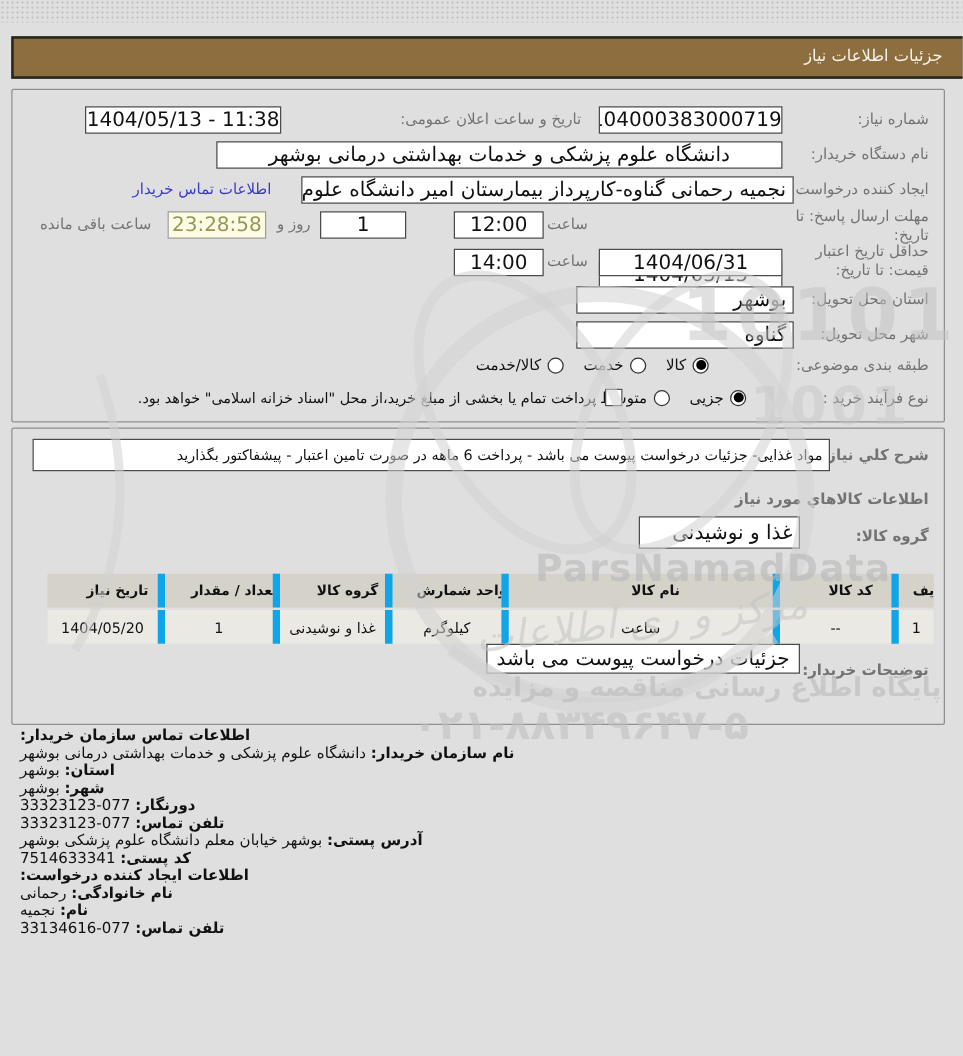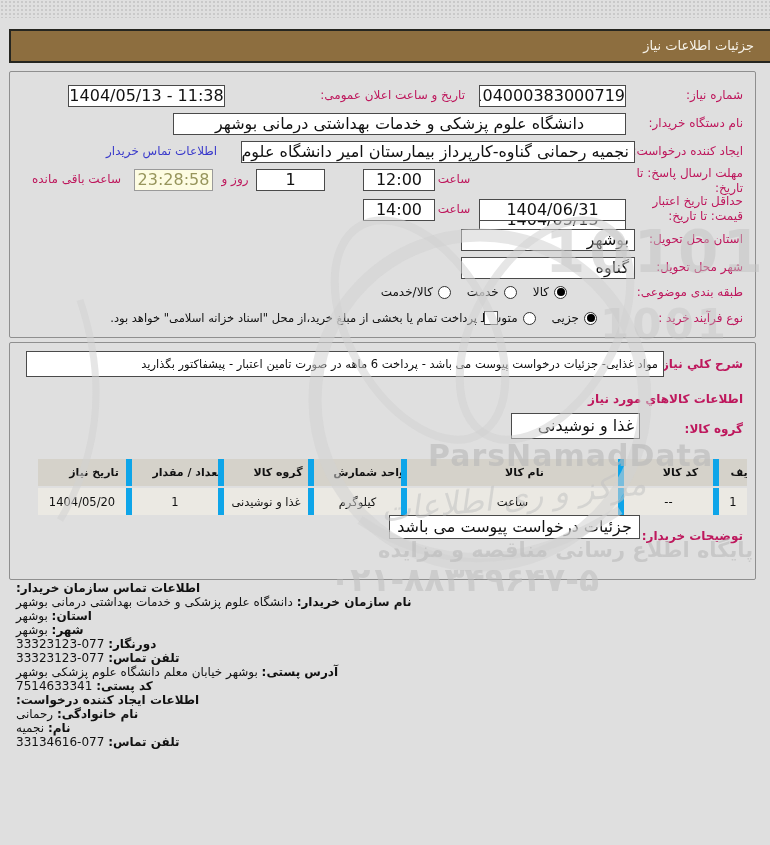--- a/index.html
+++ b/index.html
@@ -11,21 +11,21 @@
   }
   .texture{position:absolute;left:0;top:0;width:770px;height:18px;
     background-image:radial-gradient(circle,#bdbdbd .9px,transparent 1.1px);
     background-size:4px 4px;opacity:.65;}
   .titlebar{position:absolute;left:9px;top:29px;width:743px;height:30px;
     background:#8D6E3F;border:2px solid #262620;color:#F7F3EA;
     line-height:30px;padding-right:16px;font-size:13px;}
   .panel{position:absolute;background:transparent;border:1px solid #8f8f8f;border-radius:2px;}
   #box1{left:9px;top:71px;width:745px;height:265px;}
   #box2{left:9px;top:342px;width:745px;height:236px;}
-  .lbl{position:absolute;font-size:12px;color:#be185d;line-height:20px;white-space:nowrap;text-align:right;}
+  .lbl{position:absolute;font-size:12px;color:#737373;line-height:20px;white-space:nowrap;text-align:right;}
   .lbl.wrap{white-space:normal;line-height:15px;}
   .b{font-weight:bold;}
   .ibox{position:absolute;background:#fff;border:1px solid #4a4a4a;height:20px;line-height:20px;
     font-size:16px;text-align:center;overflow:hidden;white-space:nowrap;}
   .ibox.tall{height:24px;line-height:24px;}
   .ibox.rt{text-align:right;padding-right:5px;padding-left:4px;}
   .ltr{direction:ltr;unicode-bidi:isolate;}
   .count{background:#FDFCE2;border:1px solid #9a9a9a;color:#97955C;}
   .link{position:absolute;color:#3A3ACB;line-height:20px;cursor:pointer;white-space:nowrap;}
   .rgroup{position:absolute;display:flex;direction:rtl;align-items:center;gap:16px;height:20px;}

